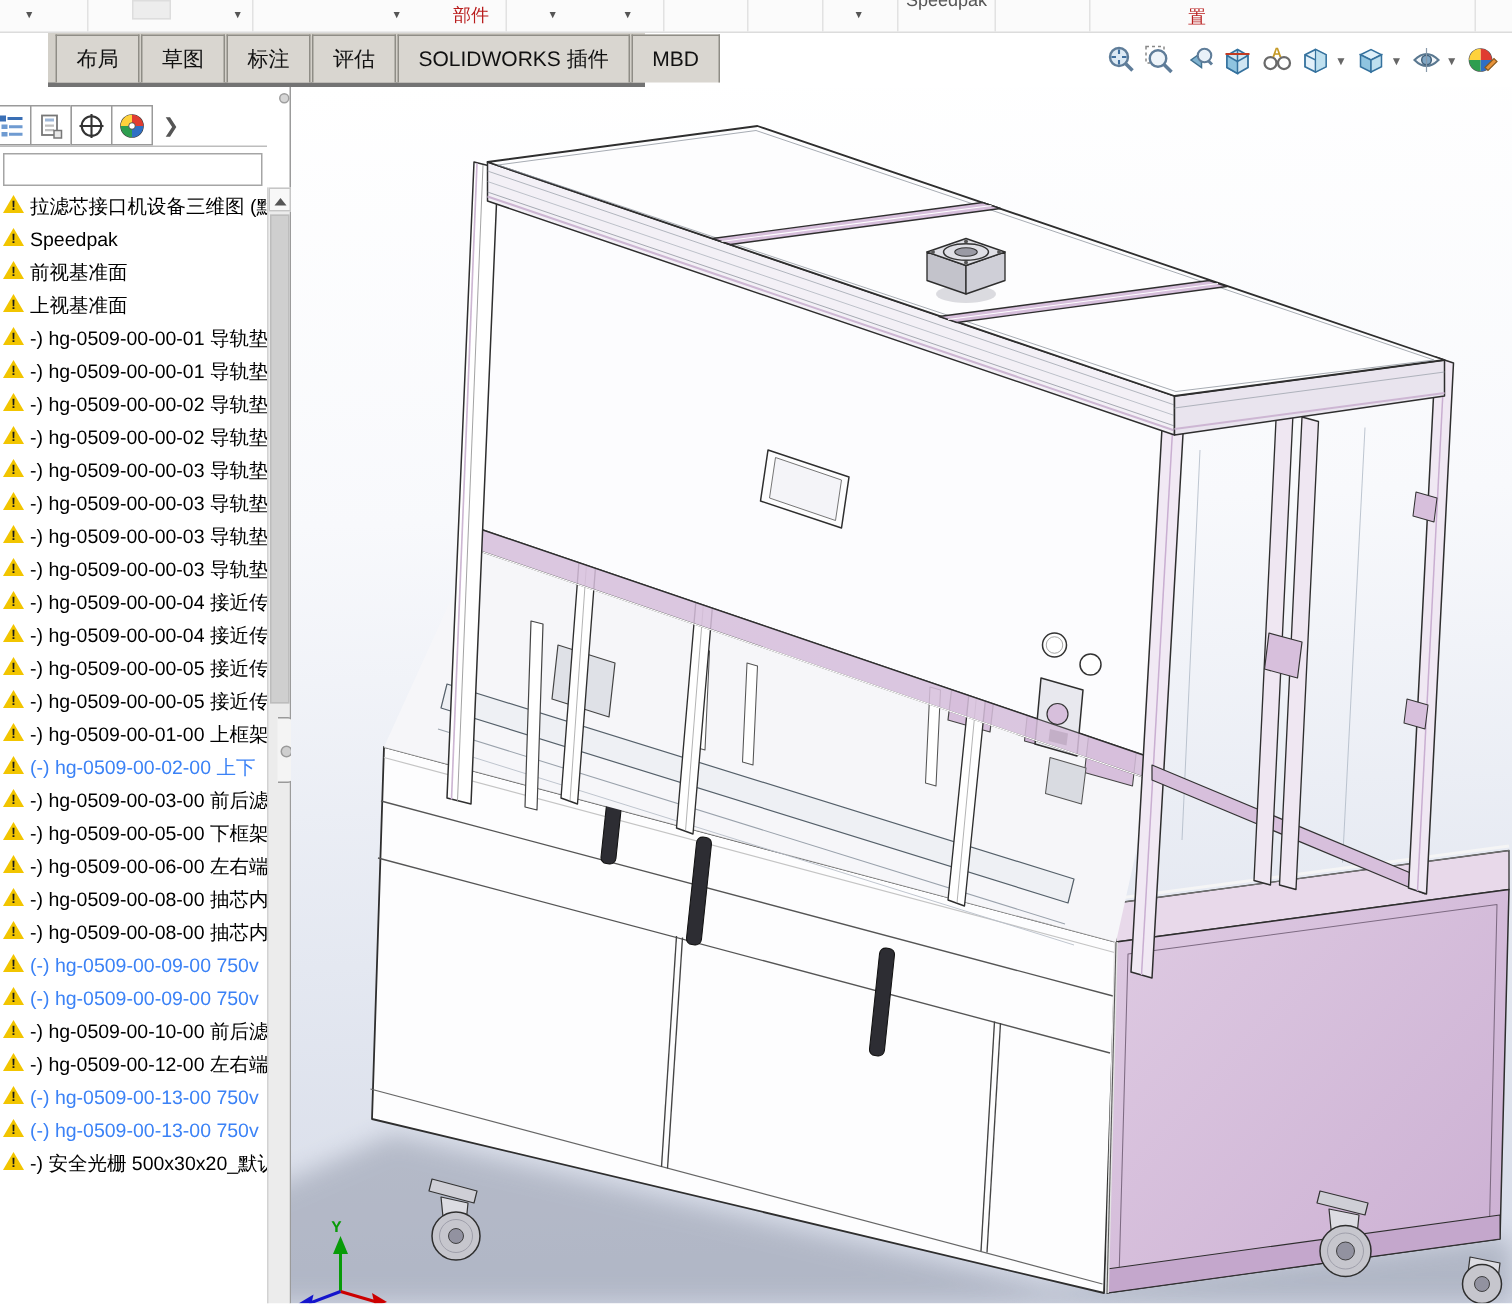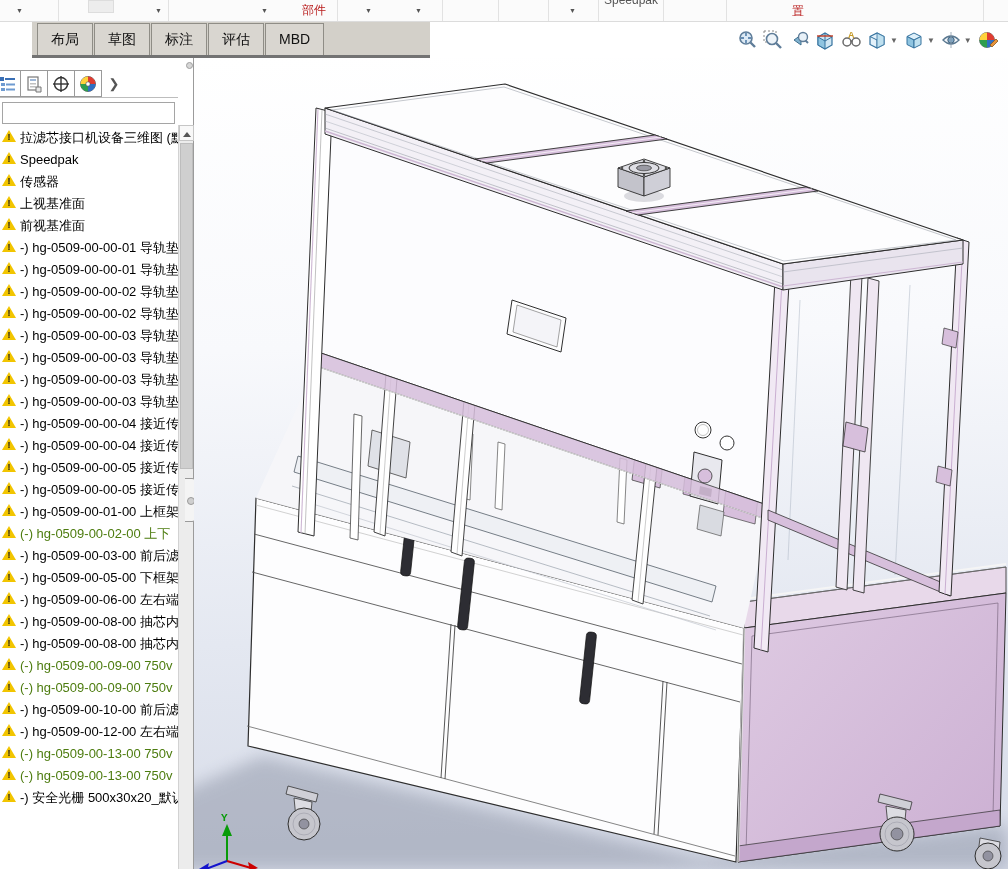--- a/index.html
+++ b/index.html
@@ -27,21 +27,21 @@
   #left-panel { position:absolute; left:0; top:58px; width:194px; height:811px; background:#fff; border-right:1px solid #9b9b9b; }
   .splitter-dot { position:absolute; left:186px; top:4px; width:7px; height:7px; border-radius:50%; background:#d6d6d6; border:1px solid #9f9f9f; }
   .panel-tabs { position:absolute; left:-6px; top:12px; height:27px; display:flex; }
   .ptab { width:28px; height:27px; background:#fff; border:1px solid #9a9a9a; margin-left:-1px; display:flex; align-items:center; justify-content:center; }
   .ptab-more { width:24px; height:27px; border:none; background:transparent; display:flex; align-items:center; justify-content:center; color:#555; font-size:13px; }
   .tabs-underline { position:absolute; left:0; top:39px; width:178px; height:1px; background:#bdbdbd; }
   .filter-box { position:absolute; left:2px; top:44px; width:173px; height:22px; border:1px solid #a5a5a5; background:#fff; font-size:12px; padding:0 4px; font-family:"Liberation Sans",sans-serif; }
   .tree { position:absolute; left:0; top:67px; width:178px; height:744px; overflow:hidden; padding:2px 0 0 2px; }
   .tree-row { height:22px; line-height:22px; font-size:13px; color:#000; white-space:nowrap; cursor:default; }
   .tree-row .lbl { vertical-align:top; }
-  .tree-row.olive .lbl { color:#4d7c0f; }
+  .tree-row.olive .lbl { color:#3b82f6; }
   .warn { position:relative; display:inline-block; width:15px; height:14px; margin-right:3px; }
   .warn::before { content:""; position:absolute; left:0; top:2px; border-left:7px solid transparent; border-right:7px solid transparent; border-bottom:12px solid #f2c500; }
   .warn::after { content:"!"; position:absolute; left:5.5px; top:4px; font-size:9px; font-weight:bold; color:#1a1a1a; line-height:10px; }
   .vscroll { position:absolute; left:178px; top:67px; width:15px; height:744px; background:#ececec; border-left:1px solid #d2d2d2; }
   .scroll-up { position:absolute; left:0; top:0; width:15px; height:16px; background:#f8f8f8; border:1px solid #c6c6c6; }
   .scroll-up::after { content:""; position:absolute; left:3px; top:6px; border-left:4px solid transparent; border-right:4px solid transparent; border-bottom:5px solid #555; }
   .scroll-thumb { position:absolute; left:1px; top:18px; width:13px; height:326px; background:#cfcfcf; border:1px solid #bdbdbd; }
   .splitter-tab { position:absolute; left:185px; top:420px; width:11px; height:44px; background:#f4f4f4; border:1px solid #9a9a9a; border-left:none; border-radius:0 4px 4px 0; }
   .splitter-tab::after { content:""; position:absolute; left:2px; top:18px; width:6px; height:6px; border-radius:50%; background:#cfcfcf; border:1px solid #9a9a9a; }
 
@@ -75,20 +75,21 @@
     <span class="rib-txt" style="left:604px; top:-7px; color:#555">Speedpak</span>
     <span class="rib-txt" style="left:792px; top:3px">置</span>
   </div>
 
   <div id="tabrow">
     <div class="tabstrip" id="tabstrip">
         <span class="cm-tab"><span>布局</span></span>
         <span class="cm-tab"><span>草图</span></span>
         <span class="cm-tab"><span>标注</span></span>
         <span class="cm-tab"><span>评估</span></span>
+        <span class="cm-tab"><span>SOLIDWORKS 插件</span></span>
         <span class="cm-tab"><span>MBD</span></span>
       </div>
 
     <div class="headsup">
       <span class="hu-btn">
         <svg width="22" height="22" viewBox="0 0 22 22">
             <circle cx="10" cy="9" r="6" fill="#dcE9f4" stroke="#5f7d99" stroke-width="1.6"></circle>
             <line x1="14.5" y1="13.5" x2="19" y2="18" stroke="#5f7d99" stroke-width="2.4"></line>
             <path d="M10 4v3M10 11v3M5 9h3M12 9h3" stroke="#3f6f9e" stroke-width="1.4"></path>
           </svg>
@@ -202,23 +203,22 @@
       </span>
       <span class="ptab-more">❯</span>
     </div>
     <div class="tabs-underline"></div>
 
     <input class="filter-box" type="text" value="" style="">
 
     <div class="tree" id="tree">
         <div class="tree-row"><span class="warn" hidden=""></span><span class="lbl">拉滤芯接口机设备三维图  (默认&lt;</span></div>
         <div class="tree-row"><span class="warn" hidden=""></span><span class="lbl">Speedpak</span></div>
-        <div class="tree-row"><span class="warn" hidden=""></span><span class="lbl">传感器</span></div>
+        <div class="tree-row"><span class="warn" hidden=""></span><span class="lbl">前视基准面</span></div>
         <div class="tree-row"><span class="warn" hidden=""></span><span class="lbl">上视基准面</span></div>
-        <div class="tree-row"><span class="warn" hidden=""></span><span class="lbl">前视基准面</span></div>
         <div class="tree-row"><span class="warn" hidden=""></span><span class="lbl">-) hg-0509-00-00-01 导轨垫块</span></div>
         <div class="tree-row"><span class="warn" hidden=""></span><span class="lbl">-) hg-0509-00-00-01 导轨垫块</span></div>
         <div class="tree-row"><span class="warn" hidden=""></span><span class="lbl">-) hg-0509-00-00-02 导轨垫块</span></div>
         <div class="tree-row"><span class="warn" hidden=""></span><span class="lbl">-) hg-0509-00-00-02 导轨垫块</span></div>
         <div class="tree-row"><span class="warn" hidden=""></span><span class="lbl">-) hg-0509-00-00-03 导轨垫块</span></div>
         <div class="tree-row"><span class="warn" hidden=""></span><span class="lbl">-) hg-0509-00-00-03 导轨垫块</span></div>
         <div class="tree-row"><span class="warn" hidden=""></span><span class="lbl">-) hg-0509-00-00-03 导轨垫块</span></div>
         <div class="tree-row"><span class="warn" hidden=""></span><span class="lbl">-) hg-0509-00-00-03 导轨垫块</span></div>
         <div class="tree-row"><span class="warn" hidden=""></span><span class="lbl">-) hg-0509-00-00-04 接近传感</span></div>
         <div class="tree-row"><span class="warn" hidden=""></span><span class="lbl">-) hg-0509-00-00-04 接近传感</span></div>

